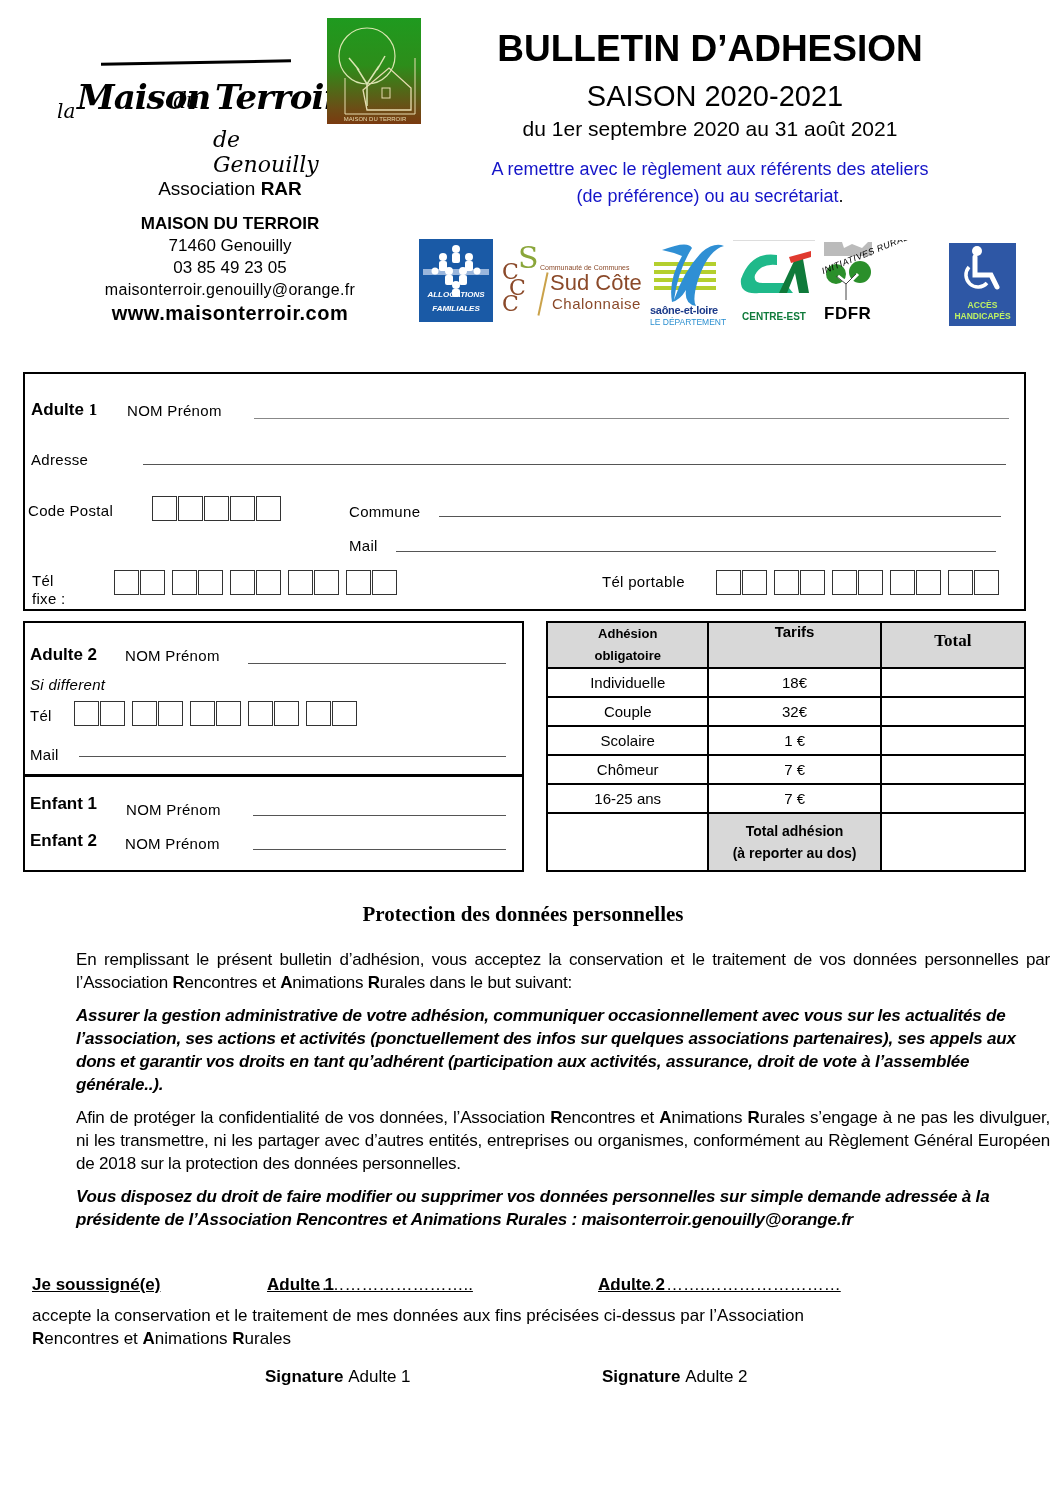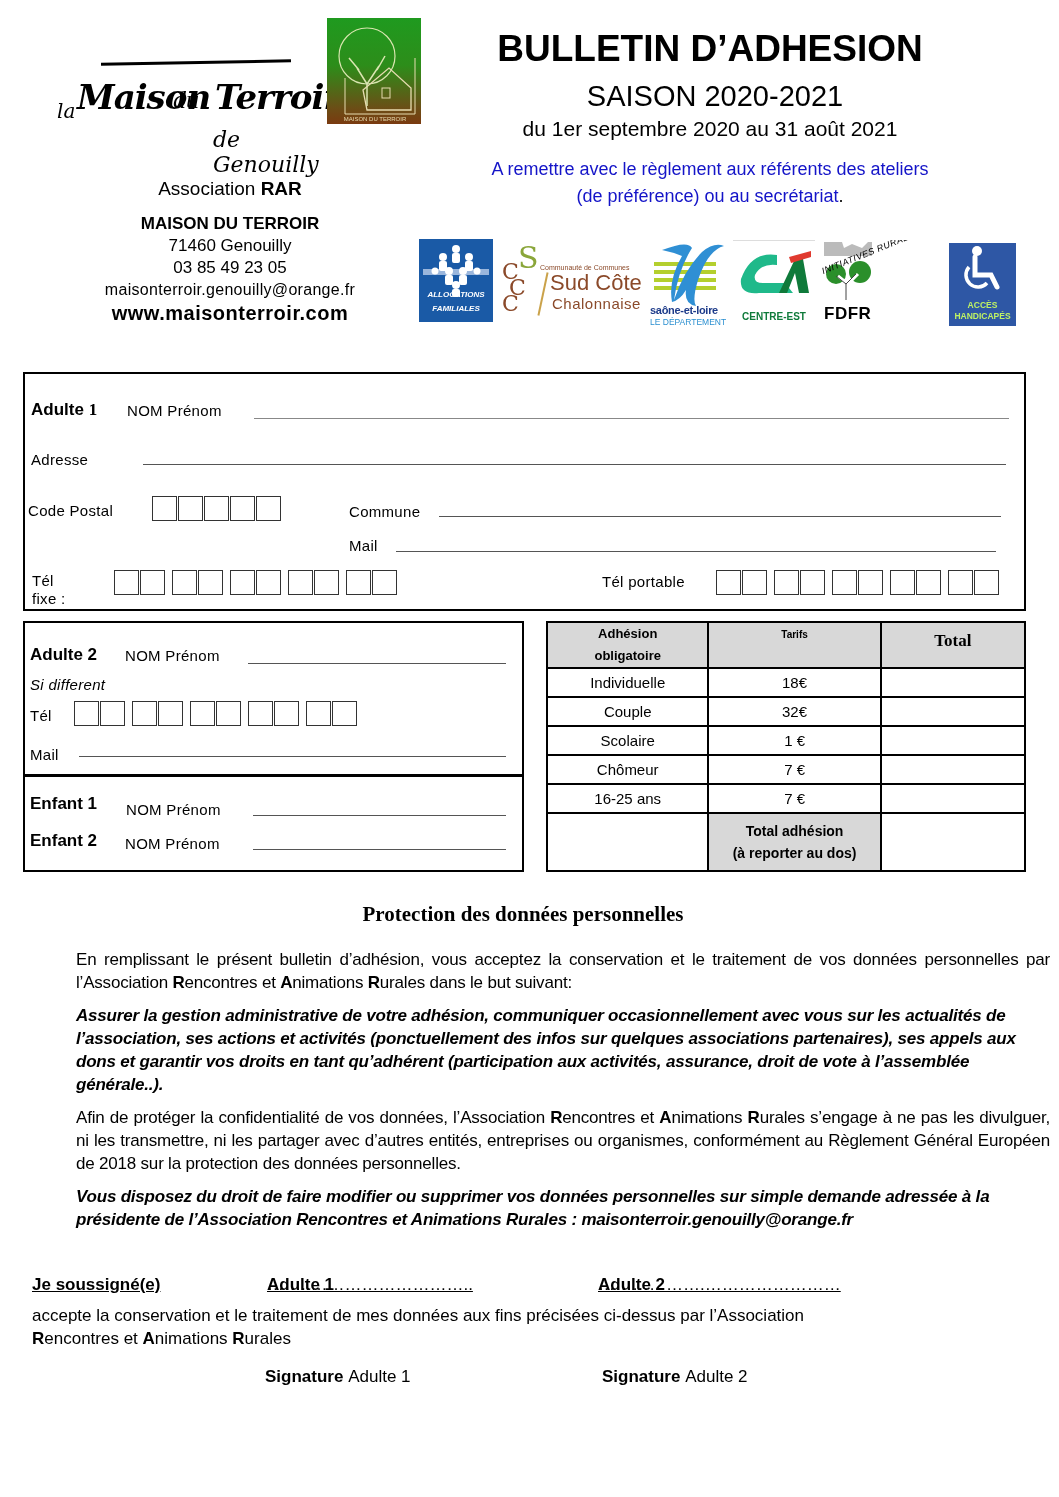--- a/index.html
+++ b/index.html
@@ -67,21 +67,21 @@
   .boxes .cell { width: 25px; height: 25px; border: 1.3px solid #333; margin-right: 1px; }
 
   .box2 { left: 23px; top: 621px; width: 501px; height: 155px; border: 2px solid #000; }
   .box3 { left: 23px; top: 775px; width: 501px; height: 97px; border: 2px solid #000; }
 
   
   .tarifs { left: 546px; top: 621px; width: 480px; border-collapse: collapse; }
   .tarifs td, .tarifs th { border: 2px solid #000; text-align: center; font-size: 15px; font-weight: normal; }
   .tarifs th { background: #d8d8d8; font-weight: bold; }
   .tarifs th.h1 { font-size: 13px; line-height: 22px; height: 46px; width: 162px; }
-  .tarifs th.h2 { font-size: 10px; vertical-align: top; padding-top: 6px; width: 173px; }
+  .tarifs th.h2 { font-size: 15px; vertical-align: top; width: 173px; }
   .tarifs th.h3 { font-family: "Liberation Serif", serif; font-size: 17px; background: #d8d8d8; width: 145px; vertical-align: top; padding-top: 8px; }
   .tarifs td { height: 29px; }
   .tarifs td.tot-label { background: #d8d8d8; font-weight: bold; font-size: 14px; line-height: 22px; height: 58px; }
 
   
   .dp-title { left: 23px; top: 902px; width: 1000px; text-align: center; font-family: "Liberation Serif", serif; font-weight: bold; font-size: 21px; }
   .para { left: 32px; width: 974px; font-family: "Liberation Sans", sans-serif; font-size: 17px; line-height: 23px; text-align: justify; letter-spacing: -0.2px; margin-left: 44px; }
   .p1 { top: 948px; }
   .p2 { top: 1004px; font-weight: bold; font-style: italic; text-align: left; }
   .p3 { top: 1106px; }

